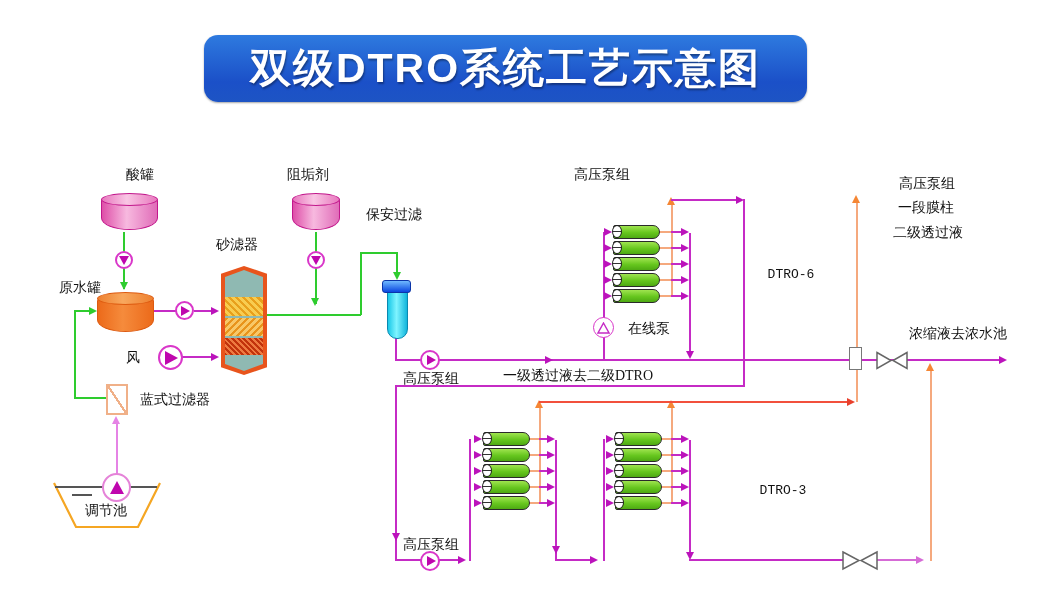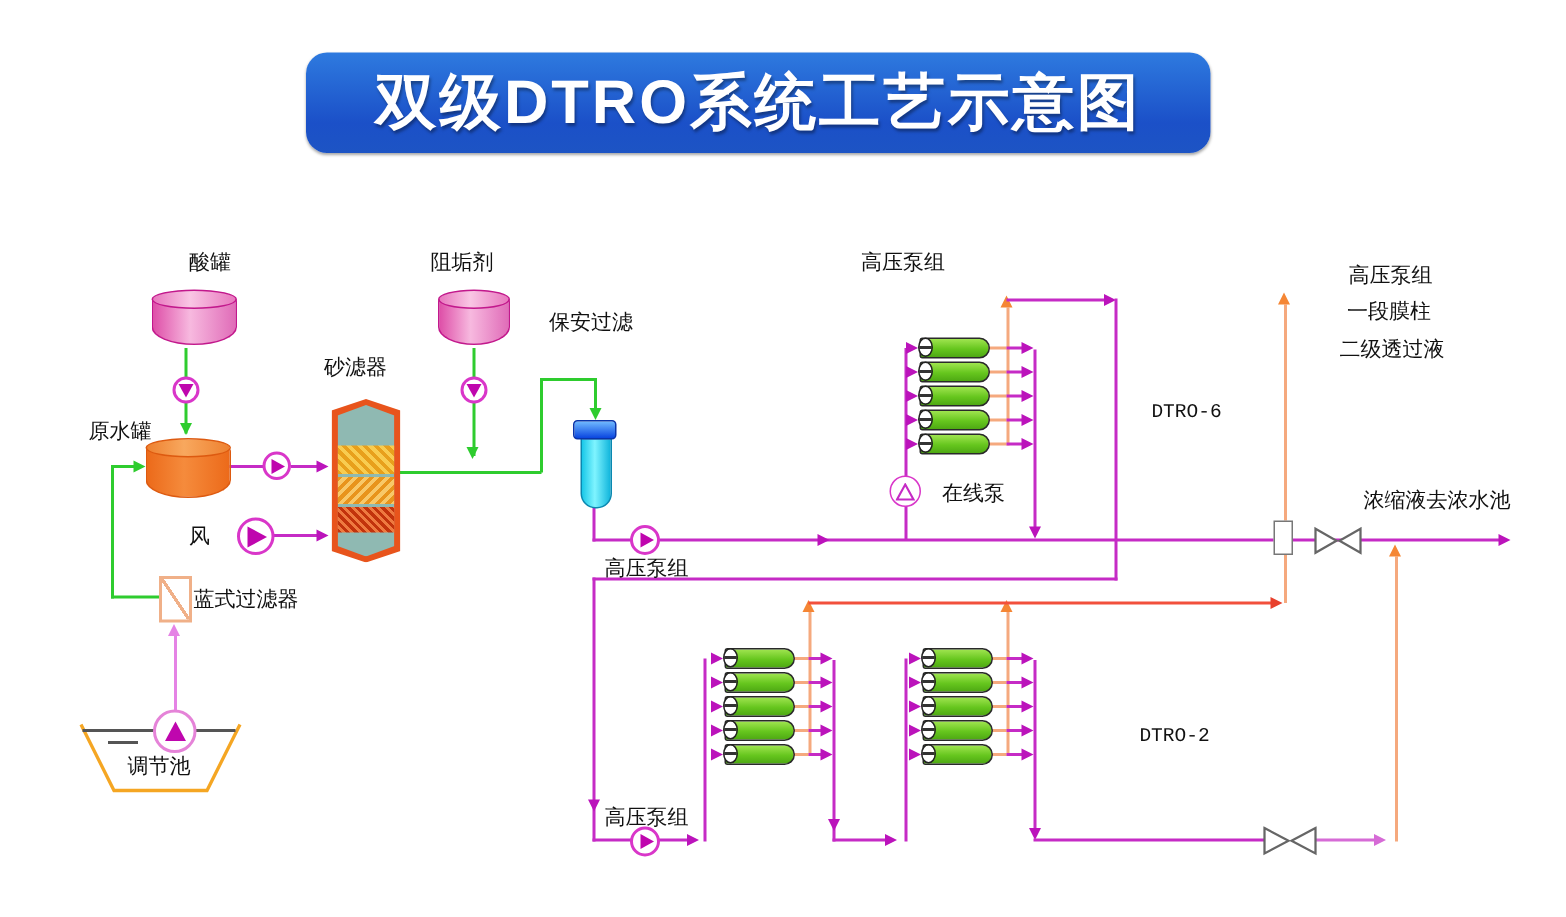--- a/index.html
+++ b/index.html
@@ -321,27 +321,28 @@
       <div class="memb" style="left:615px;top:496px">
         <span class="disc"></span>
       </div>
     </div>
 
   <div class="lab" style="left:140px;top:166px">酸罐</div>
   <div class="lab" style="left:308px;top:166px">阻垢剂</div>
   <div class="lab" style="left:237px;top:236px">砂滤器</div>
   <div class="lab" style="left:80px;top:279px">原水罐</div>
   <div class="lab" style="left:133px;top:349px">风</div>
-  <div class="lab" style="left:164px;top:391px">蓝式过滤器</div>
+  <div class="lab" style="left:175px;top:391px">蓝式过滤器</div>
   <div class="lab" style="left:106px;top:502px">调节池</div>
   <div class="lab" style="left:394px;top:206px">保安过滤</div>
   <div class="lab" style="left:431px;top:370px">高压泵组</div>
   <div class="lab" style="left:602px;top:166px">高压泵组</div>
   <div class="lab" style="left:649px;top:320px">在线泵</div>
   <div class="lab mono" style="left:791px;top:267px">DTRO-6</div>
+  <div class="lab" style="left:578px;top:367px">一级透过液去二级DTRO</div>
   <div class="lab" style="left:431px;top:536px">高压泵组</div>
-  <div class="lab mono" style="left:783px;top:483px">DTRO-2</div>
+  <div class="lab mono" style="left:783px;top:483px">DTRO-3</div>
   <div class="lab" style="left:927px;top:175px">高压泵组</div>
   <div class="lab" style="left:926px;top:199px">一段膜柱</div>
   <div class="lab" style="left:928px;top:224px">二级透过液</div>
   <div class="lab" style="left:958px;top:325px">浓缩液去浓水池</div>
 
 </div>
 
 </body></html>

